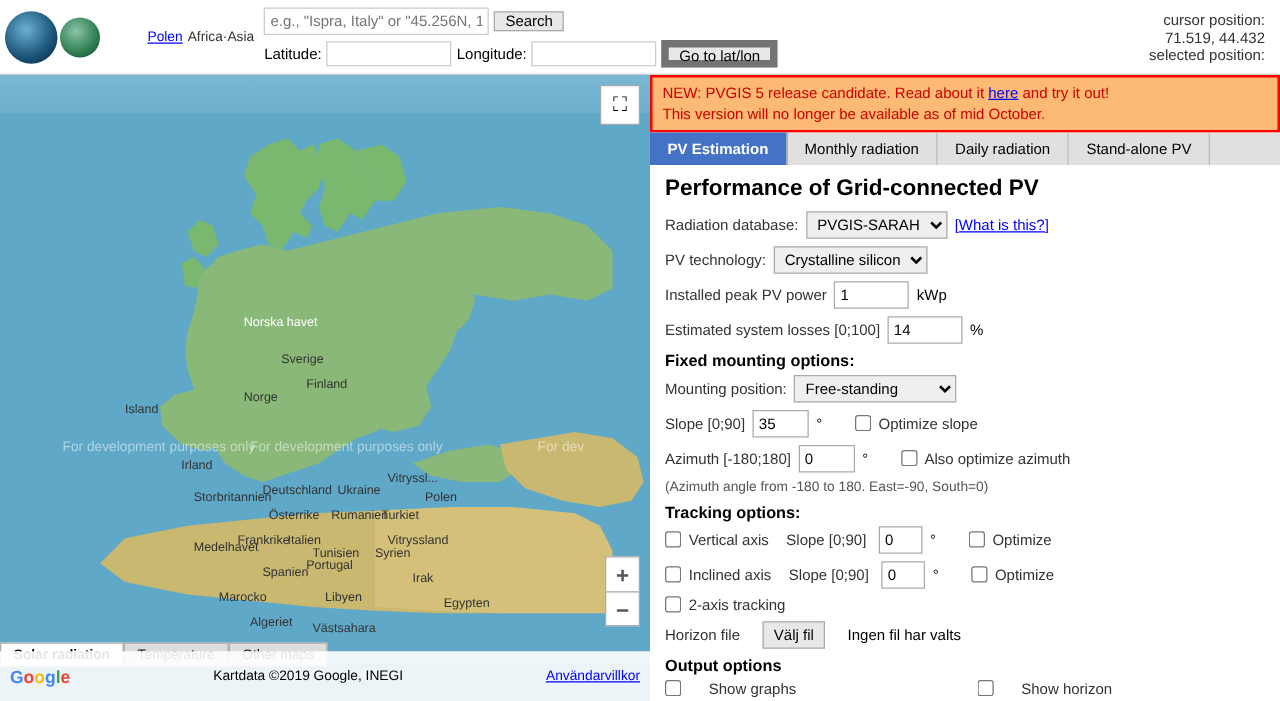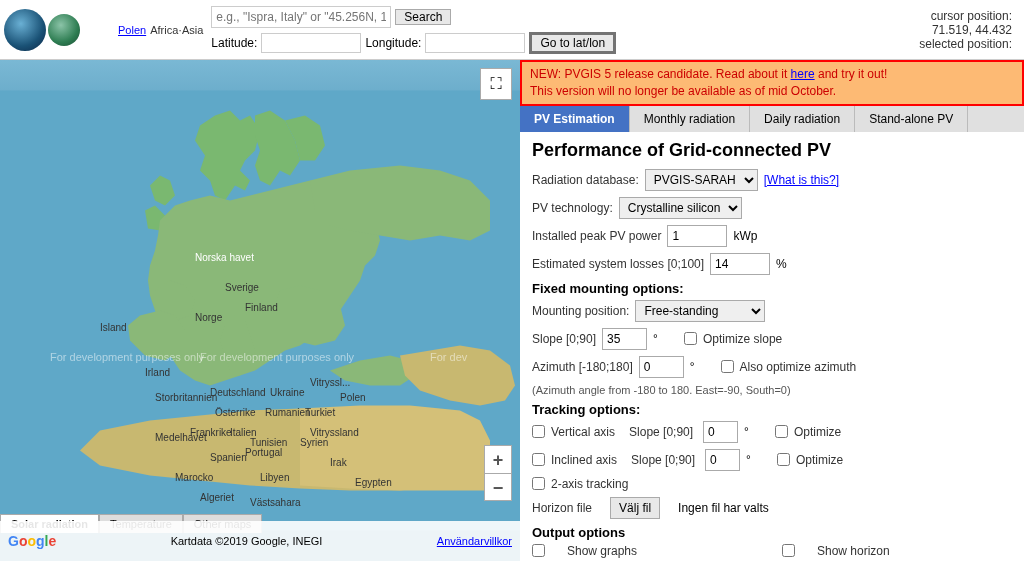--- a/index.html
+++ b/index.html
@@ -13,21 +13,21 @@
     .region-links { display: flex; gap: 4px; font-size: 12px; }
     .region-links a { color: blue; text-decoration: underline; cursor: pointer; }
     .search-area { display: flex; flex-direction: column; flex: 1; padding: 0 8px; }
     .search-row { display: flex; align-items: center; gap: 4px; }
     .search-input { width: 180px; height: 22px; border: 1px solid #ccc; padding: 2px 4px; font-size: 12px; }
     .search-btn { height: 16px; padding: 0 8px; background: #e8e8e8; border: 1px solid #aaa; cursor: pointer; font-size: 12px; }
     .cursor-pos { font-size: 12px; color: #333; text-align: right; padding: 0 8px; }
     .latlon-row { display: flex; align-items: center; gap: 4px; margin-top: 4px; }
     .latlon-label { font-size: 12px; }
     .latlon-input { width: 100px; height: 20px; border: 1px solid #ccc; font-size: 12px; }
-    .goto-btn { height: 22px; padding: 0 8px; background: #e8e8e8; border: 3px solid #737373; cursor: pointer; font-size: 12px; }
+    .goto-btn { height: 22px; padding: 0 8px; background: #e8e8e8; border: 6px solid #737373; cursor: pointer; font-size: 12px; }
 
     
     .main-layout { display: flex; height: calc(561px - 60px); }
 
     
     .map-panel { position: relative; width: 520px; flex-shrink: 0; overflow: hidden; background: #4a7fa5; }
     .map-bg { width: 100%; height: 100%; background:
       linear-gradient(180deg, #7ab8d4 0%, #5a9fc0 15%, #4a8aaa 100%); position: absolute; }
     .map-overlay { position: absolute; top: 0; left: 0; width: 100%; height: 100%; }
 

